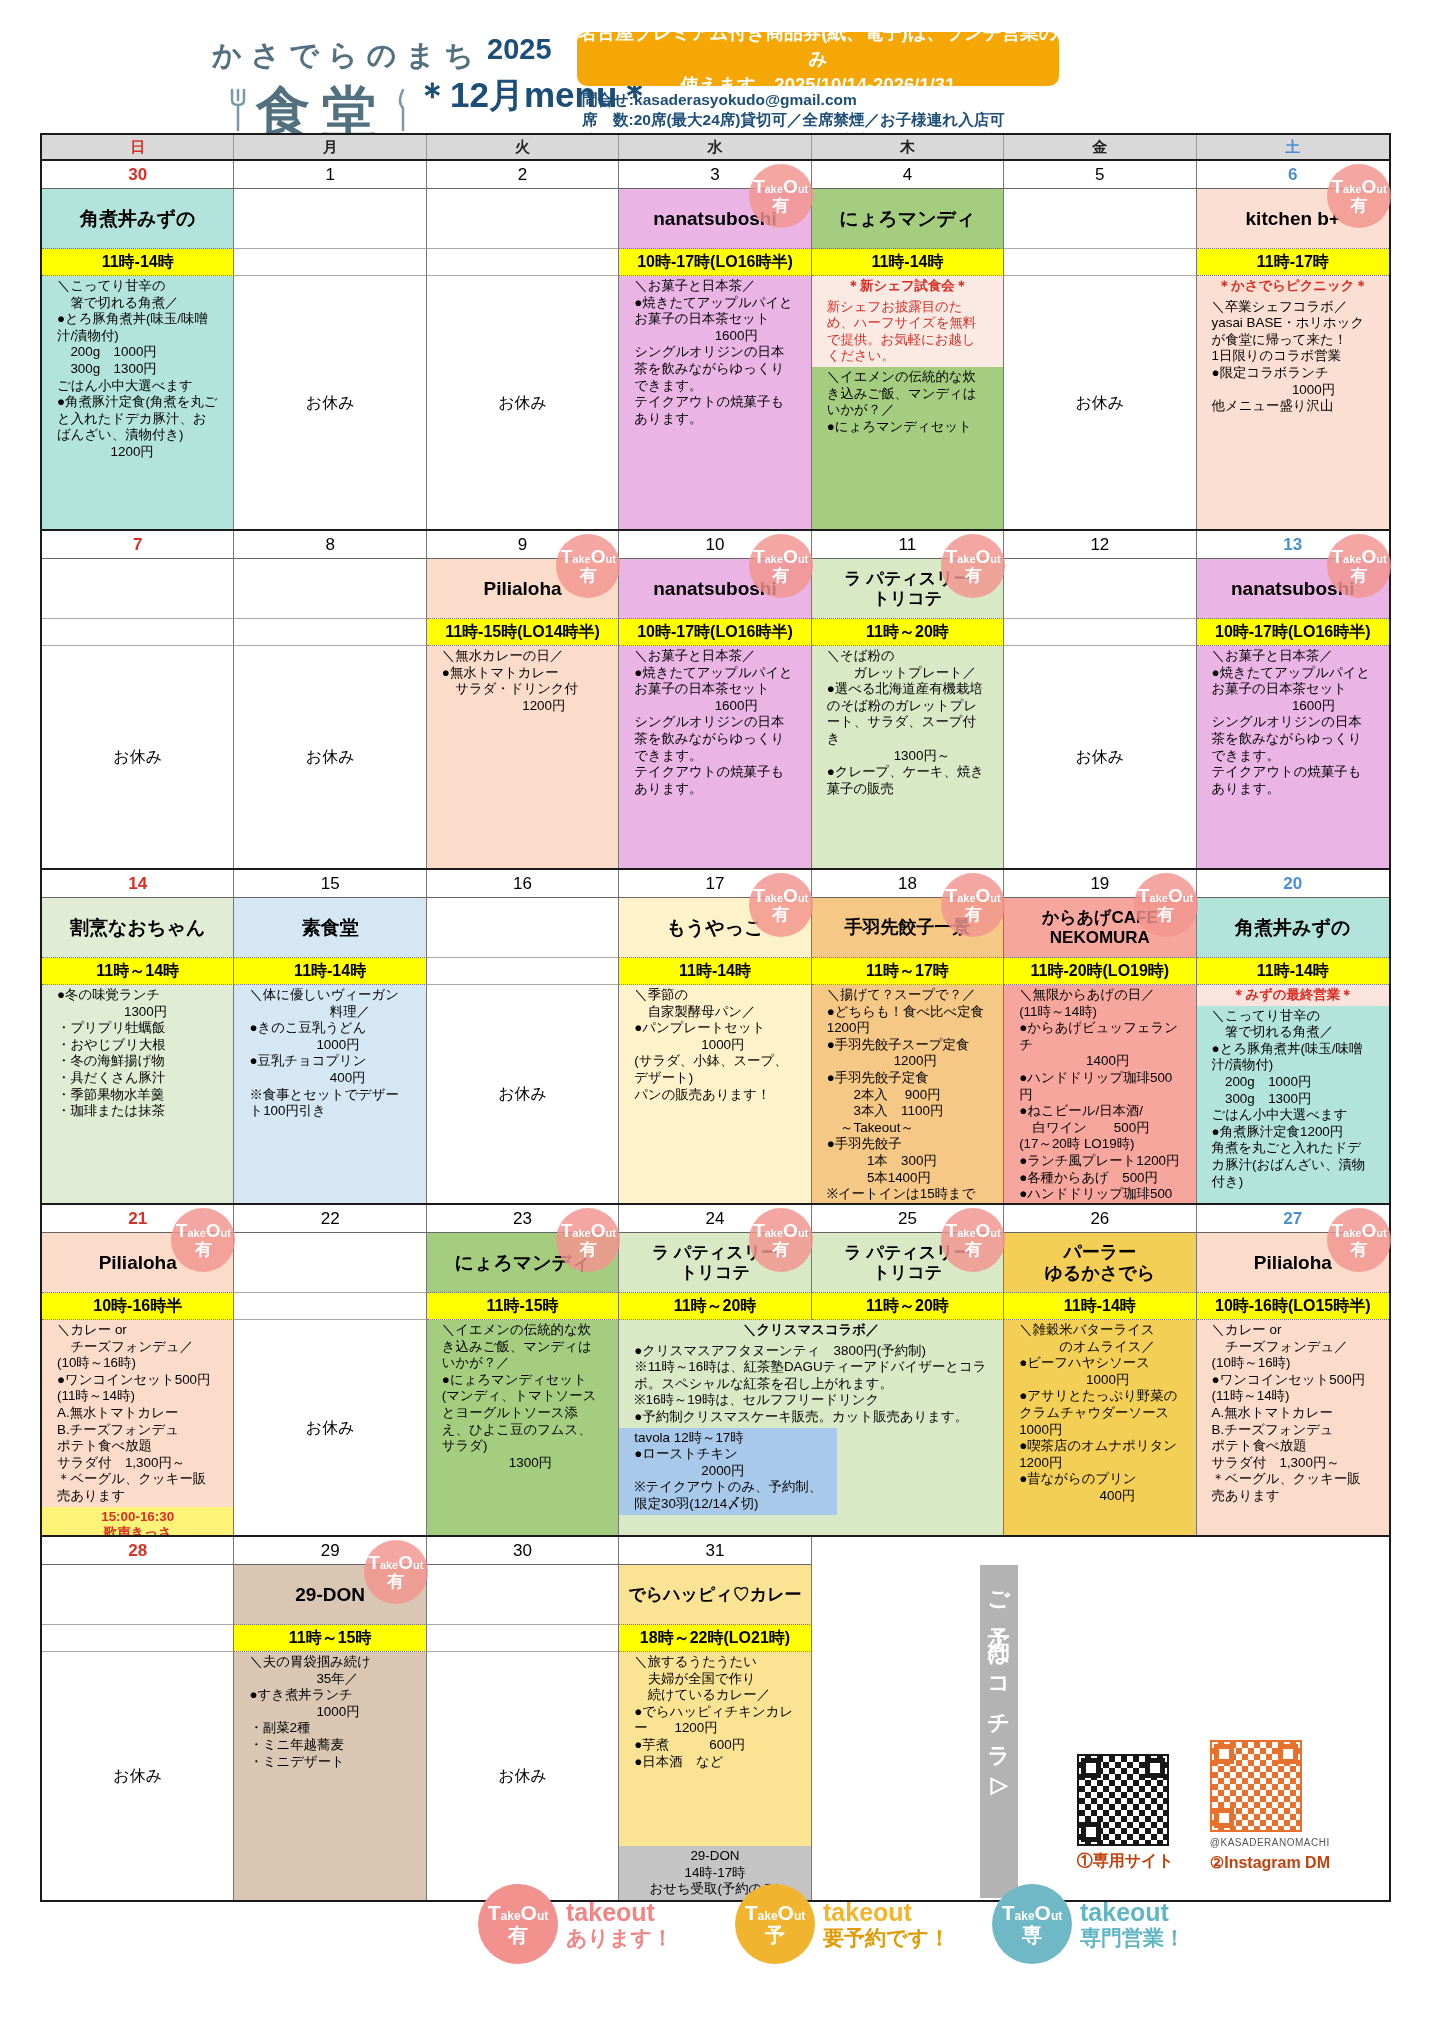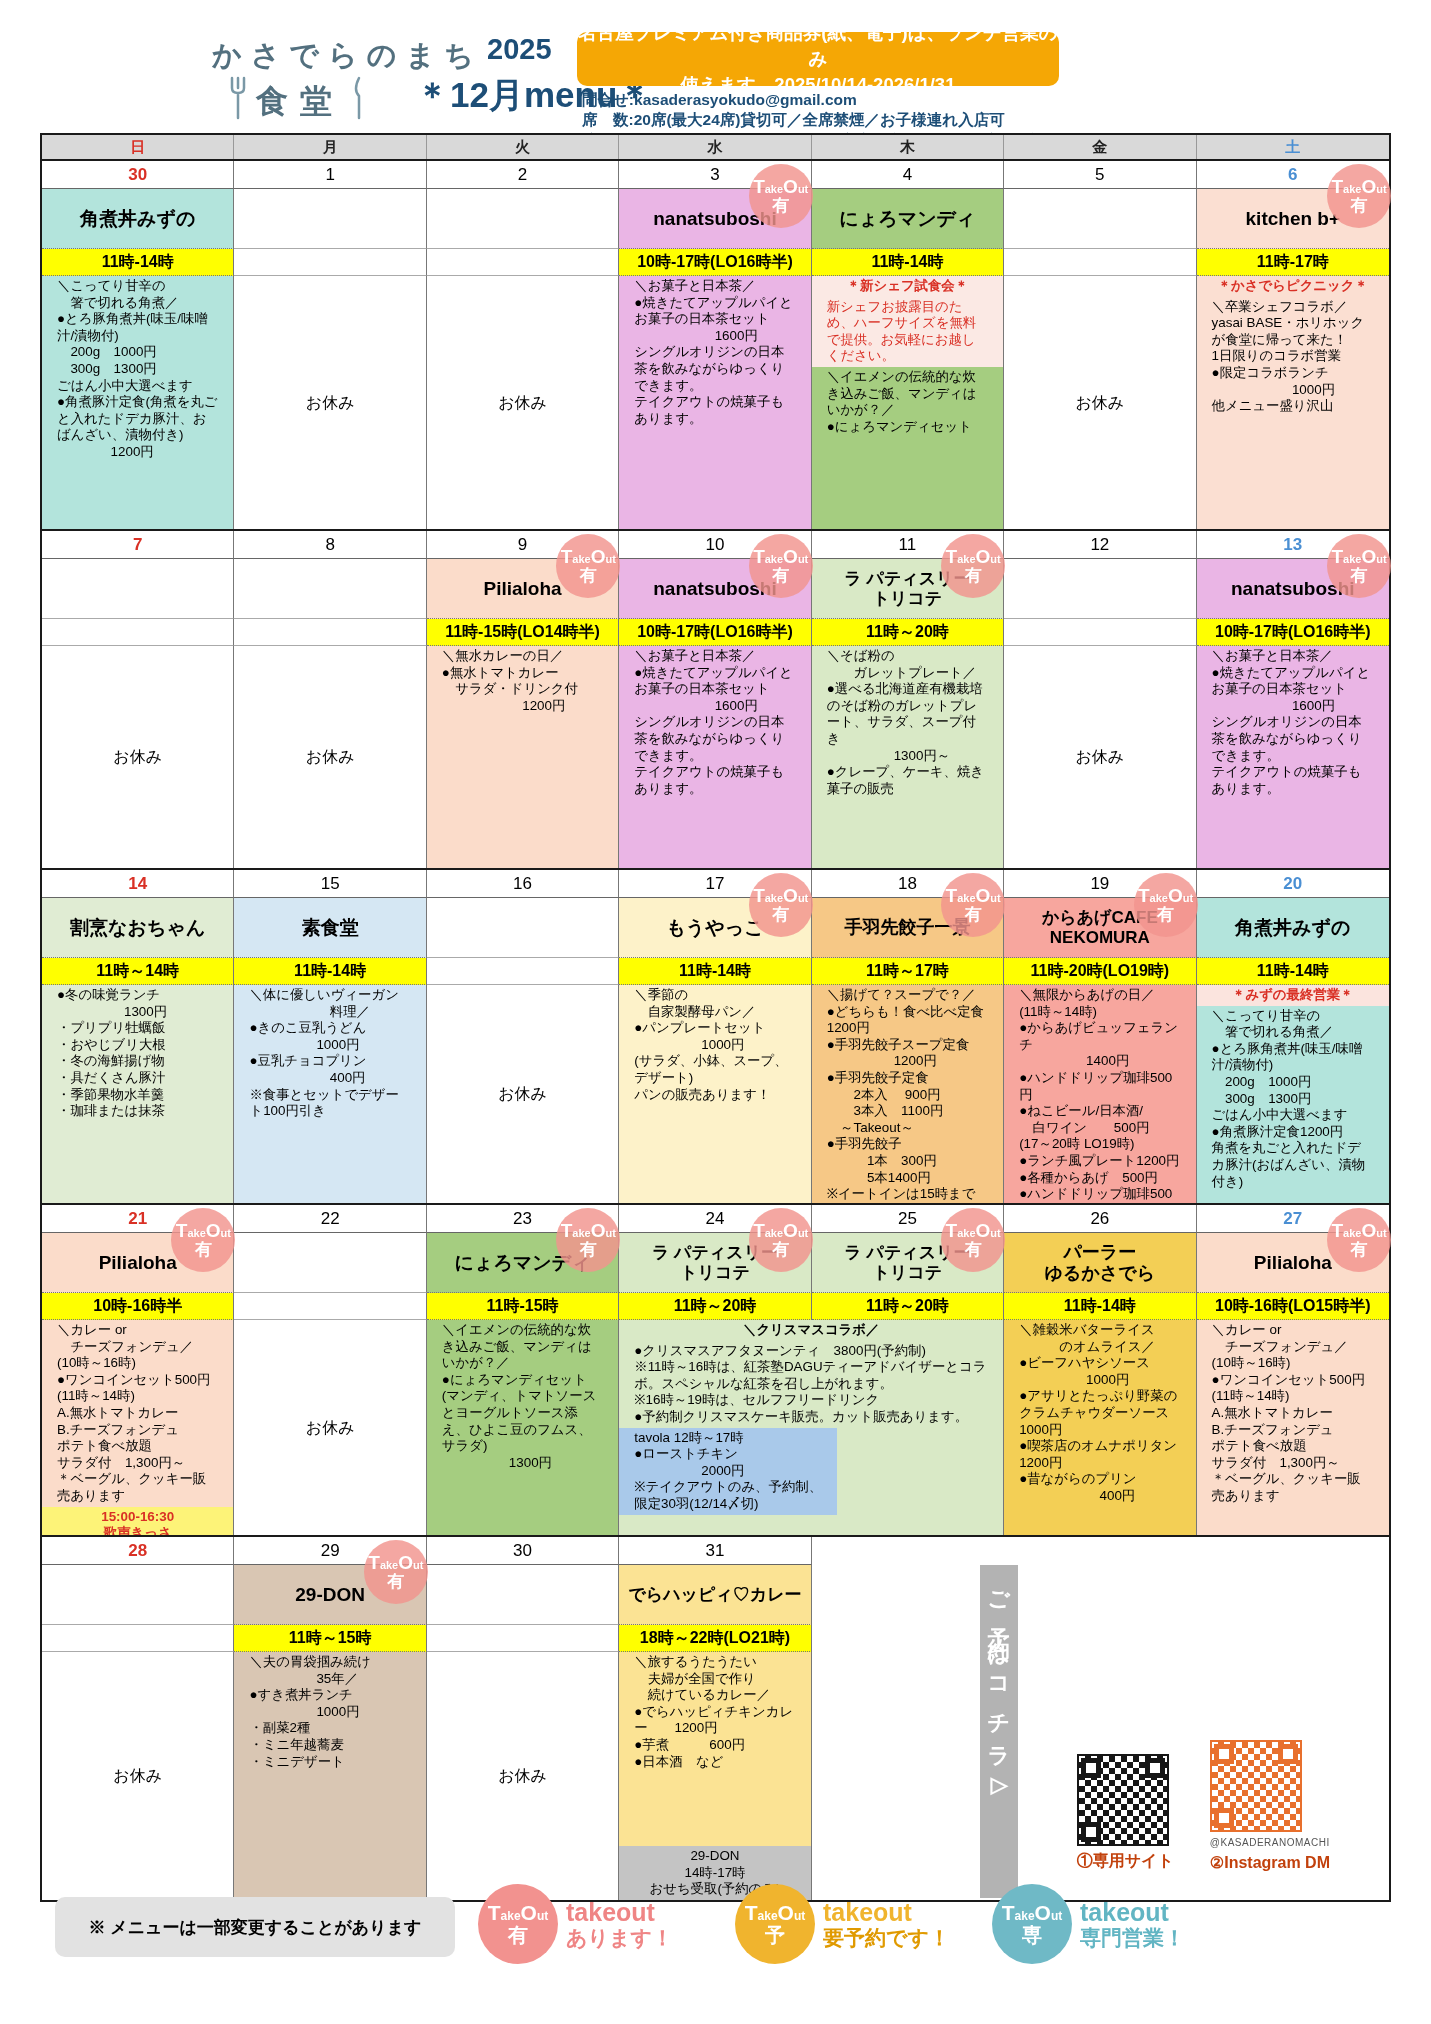--- a/index.html
+++ b/index.html
@@ -2,21 +2,21 @@
 <html><head>
 <meta charset="utf-8">
 <style>
   html,body{margin:0;padding:0;background:#888;}
   .page{position:relative;width:1431px;height:2024px;background:#fff;
         font-family:"Liberation Sans",sans-serif;overflow:hidden;margin:0 auto;}
   
   .hdr-brand-top{position:absolute;left:212px;top:36px;font-size:29px;letter-spacing:9px;
       color:#53707f;font-weight:bold;}
   .hdr-brand-main{position:absolute;left:228px;top:76px;color:#53707f;font-weight:bold;
-      font-size:32px;letter-spacing:12px;display:flex;align-items:center;gap:8px;}
+      font-size:54px;letter-spacing:12px;display:flex;align-items:center;gap:8px;}
   .hdr-year{position:absolute;left:487px;top:33px;font-size:29px;color:#1d4e77;font-weight:bold;}
   .hdr-month{position:absolute;left:415px;top:72px;font-size:35px;color:#1d4e77;font-weight:bold;}
   .banner{position:absolute;left:577px;top:32px;width:482px;height:54px;background:#f5a705;
       border-radius:10px;color:#fff;font-weight:bold;font-size:18.5px;line-height:1.4;
       display:flex;flex-direction:column;align-items:center;justify-content:center;text-align:center;}
   .info{position:absolute;left:582px;top:90px;color:#1d4e77;font-size:15.5px;line-height:1.32;font-weight:bold;}
   
   #cal{position:absolute;left:40px;top:133px;width:1351px;border:2px solid #1a1a1a;box-sizing:border-box;}
   .cal-head{display:grid;grid-template-columns:repeat(7,1fr);height:24px;background:#d9d9d9;}
   .dh{display:flex;align-items:center;justify-content:center;font-weight:bold;font-size:15px;
@@ -478,21 +478,20 @@
                 <div class="fd fd3"></div>
               </div>
               <div class="qhandle">@KASADERANOMACHI</div>
               <div class="qlabel">②Instagram DM</div>
             </div>
           </div>
         </div>
       </div>
     </div>
 
-  <div class="note">※ メニューは一部変更することがあります</div>
   <div id="legend-zone">
       <div class="legend" style="left: 478px; top: 0px;">
         <div class="lcirc" style="background: rgb(242, 146, 143);">
           <div class="w"><span class="B">T</span><span>ake</span><span class="B">O</span><span>ut</span></div>
           <div class="k">有</div>
         </div>
         <div class="ltxt">
           <div class="lt1" style="color: rgb(239, 133, 133);">takeout</div>
           <div class="lt2" style="color: rgb(239, 133, 133);">あります！</div>
         </div>

